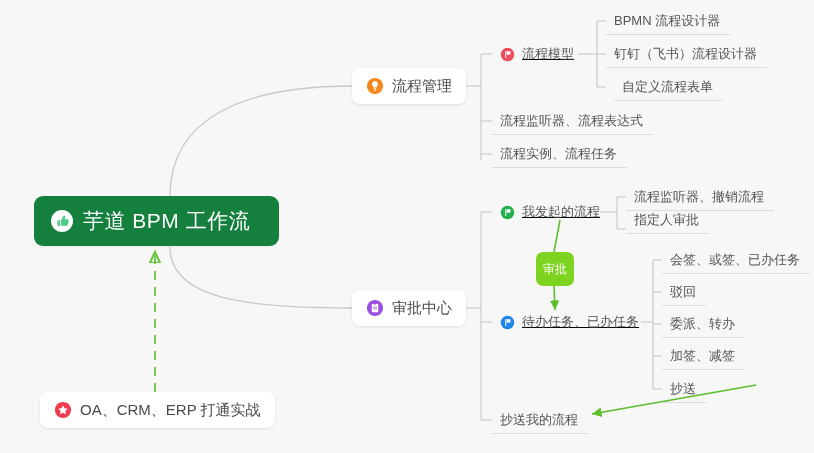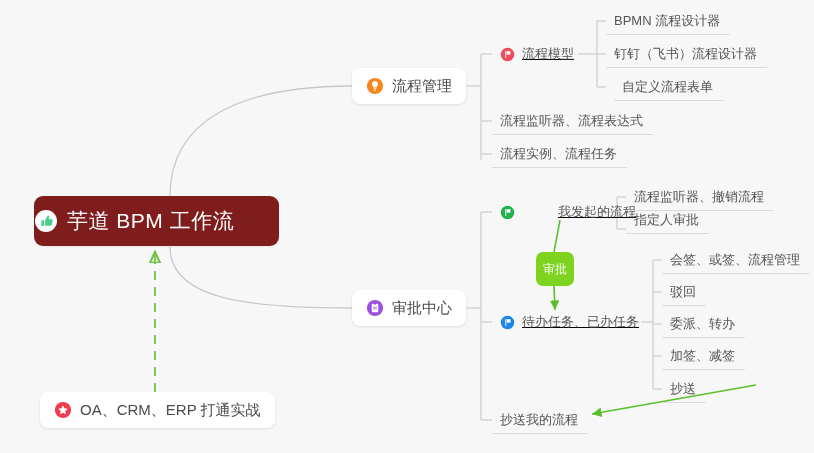--- a/index.html
+++ b/index.html
@@ -23,25 +23,26 @@
     pointer-events: none;
   }
 
   
   .root-node {
     position: absolute;
     left: 34px;
     top: 196px;
     width: 245px;
     height: 50px;
-    background: #7f1d1d;
+    background: #15803d;
     border-radius: 9px;
     display: flex;
     align-items: center;
     box-sizing: border-box;
+    padding-left: 16px;
     box-shadow: 0 1px 2px rgba(0,0,0,0.06);
   }
   .root-label {
     color: #ffffff;
     font-size: 21px;
     letter-spacing: 0.5px;
     margin-left: 9px;
     white-space: nowrap;
   }
 
@@ -222,21 +223,21 @@
         <circle cx="10" cy="10" r="9" fill="#9b51e0"></circle>
         <rect x="6.4" y="5.2" width="7.2" height="9.6" rx="1.2" fill="#ffffff"></rect>
         <rect x="8.2" y="4.1" width="3.6" height="2" rx="0.8" fill="#9b51e0"></rect>
         <rect x="7.8" y="8.6" width="4.4" height="0.9" rx="0.4" fill="#9b51e0"></rect>
         <rect x="7.8" y="10.6" width="4.4" height="0.9" rx="0.4" fill="#9b51e0"></rect>
       </svg>
     </span>
     <span class="card-label">审批中心</span>
   </div>
 
-  <div class="text-node no-rule" style="left:492px; top:198px;gap:36px;">
+  <div class="text-node no-rule" style="left:492px; top:198px;">
     <span class="icon">
       <svg width="15" height="15" viewBox="0 0 20 20">
         <circle cx="10" cy="10" r="9" fill="#22b14c"></circle>
         <rect x="7" y="5.4" width="1.3" height="9.4" rx="0.5" fill="#ffffff"></rect>
         <path d="M8.8 5.6h5.1v4.6H8.8z" fill="#ffffff"></path>
       </svg>
     </span>
     <span class="text-label with-icon">我发起的流程</span>
   </div>
 
@@ -256,21 +257,21 @@
       <svg width="15" height="15" viewBox="0 0 20 20">
         <circle cx="10" cy="10" r="9" fill="#1e86e8"></circle>
         <rect x="7" y="5.4" width="1.3" height="9.4" rx="0.5" fill="#ffffff"></rect>
         <path d="M8.8 5.6h5.1v4.6H8.8z" fill="#ffffff"></path>
       </svg>
     </span>
     <span class="text-label with-icon">待办任务、已办任务</span>
   </div>
 
   <div class="text-node" style="left:662px; top:246px;">
-    <span class="text-label">会签、或签、流程管理</span>
+    <span class="text-label">会签、或签、已办任务</span>
   </div>
   <div class="text-node" style="left:662px; top:278px;">
     <span class="text-label">驳回</span>
   </div>
   <div class="text-node" style="left:662px; top:310px;">
     <span class="text-label">委派、转办</span>
   </div>
   <div class="text-node" style="left:662px; top:342px;">
     <span class="text-label">加签、减签</span>
   </div>

